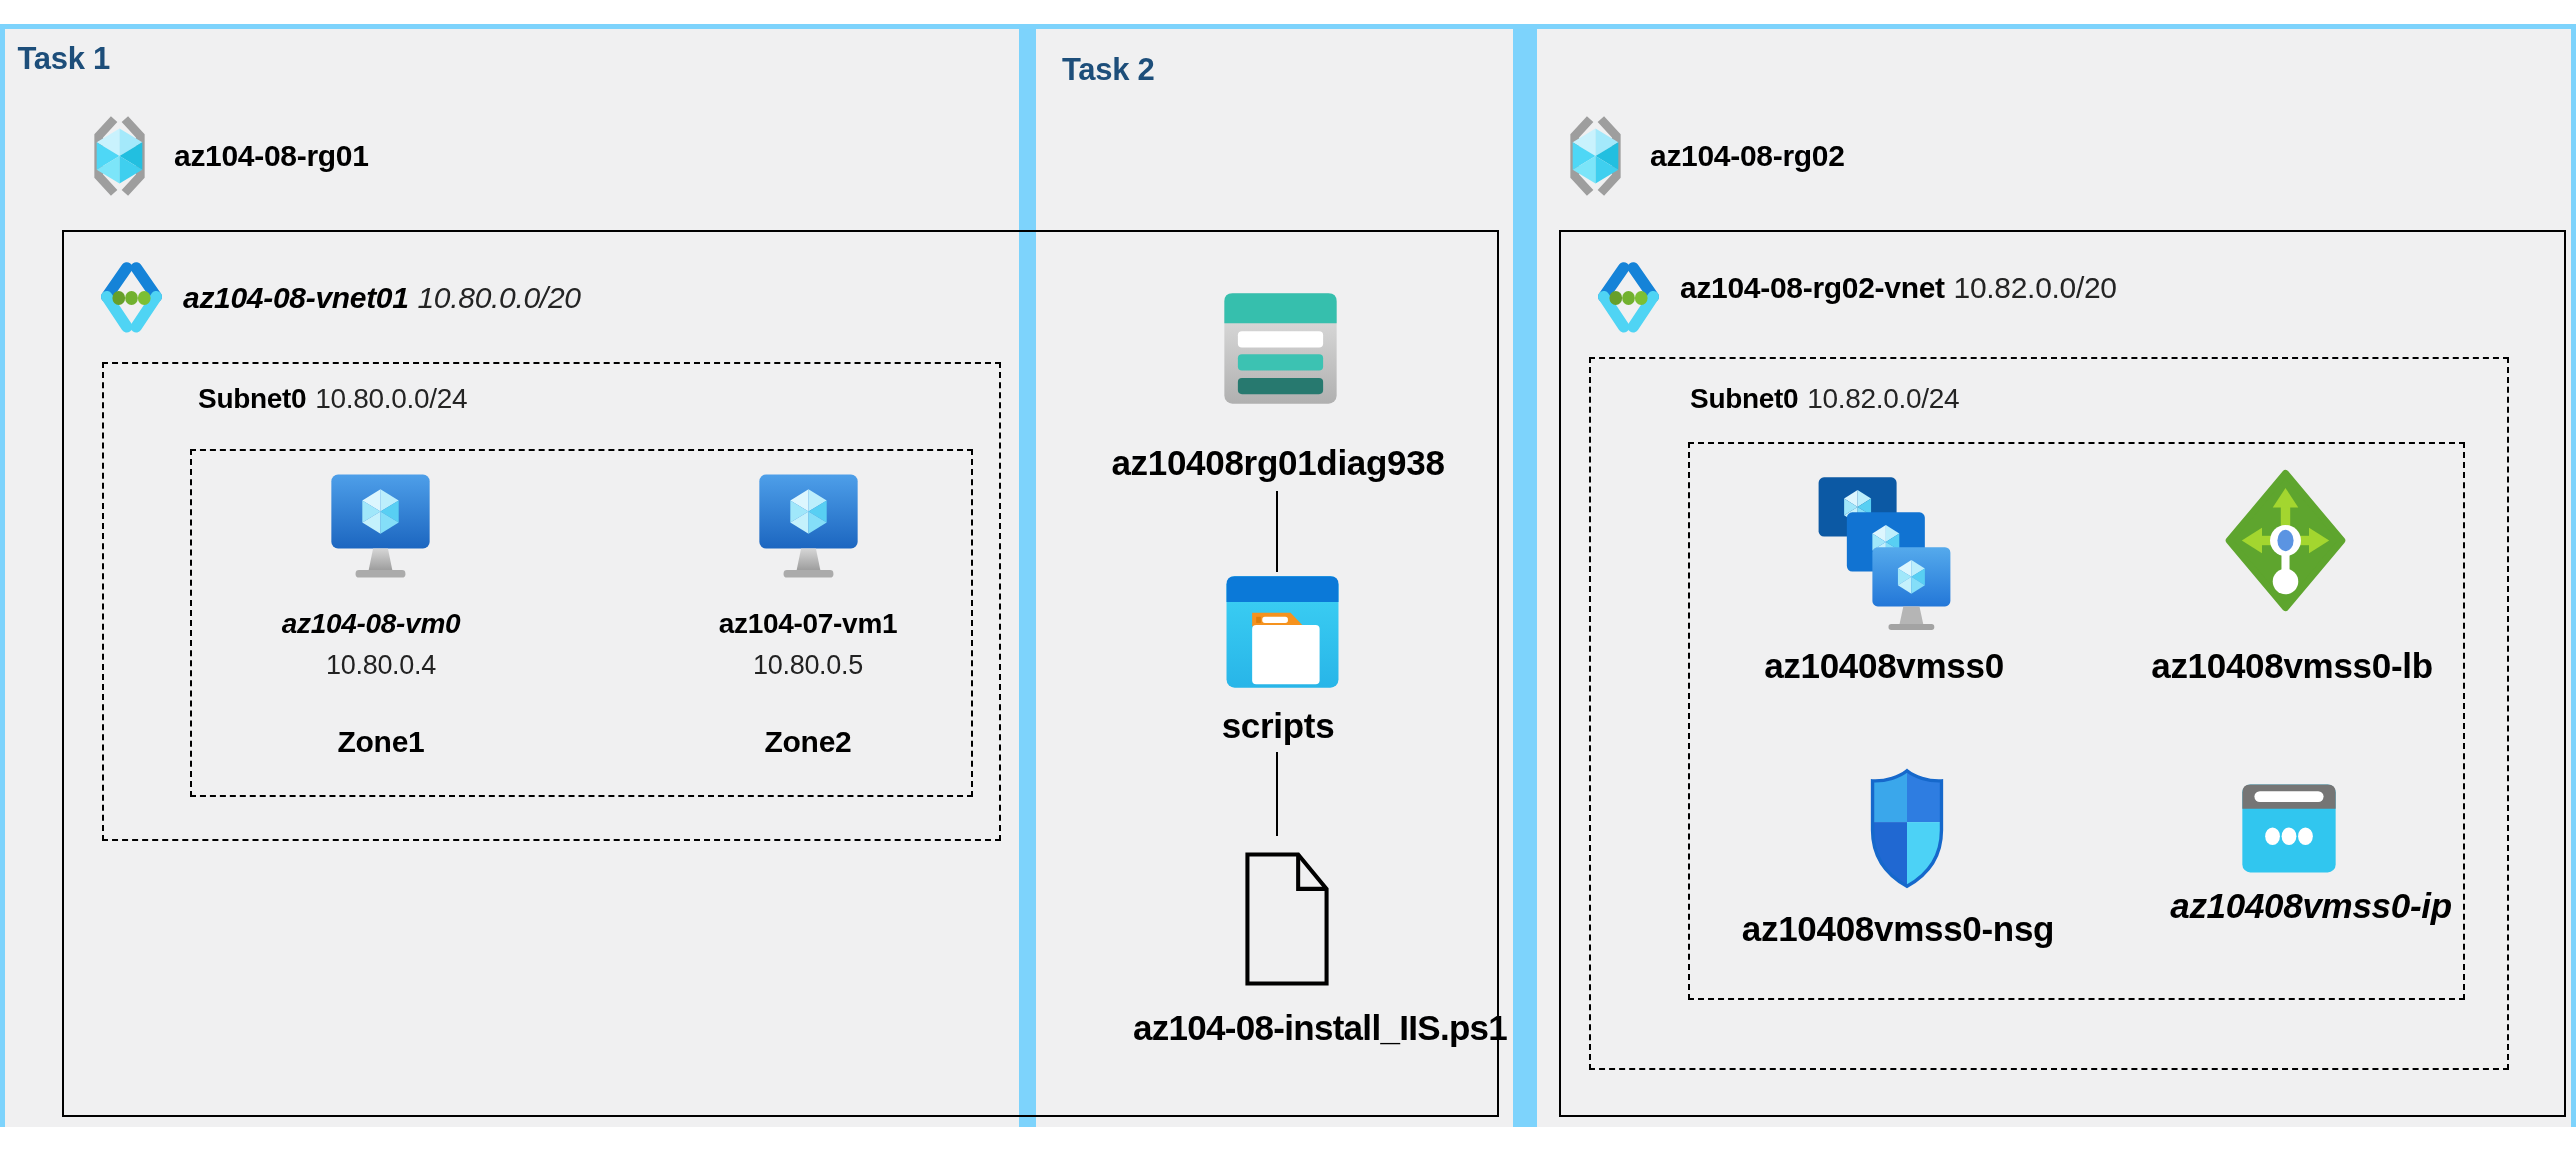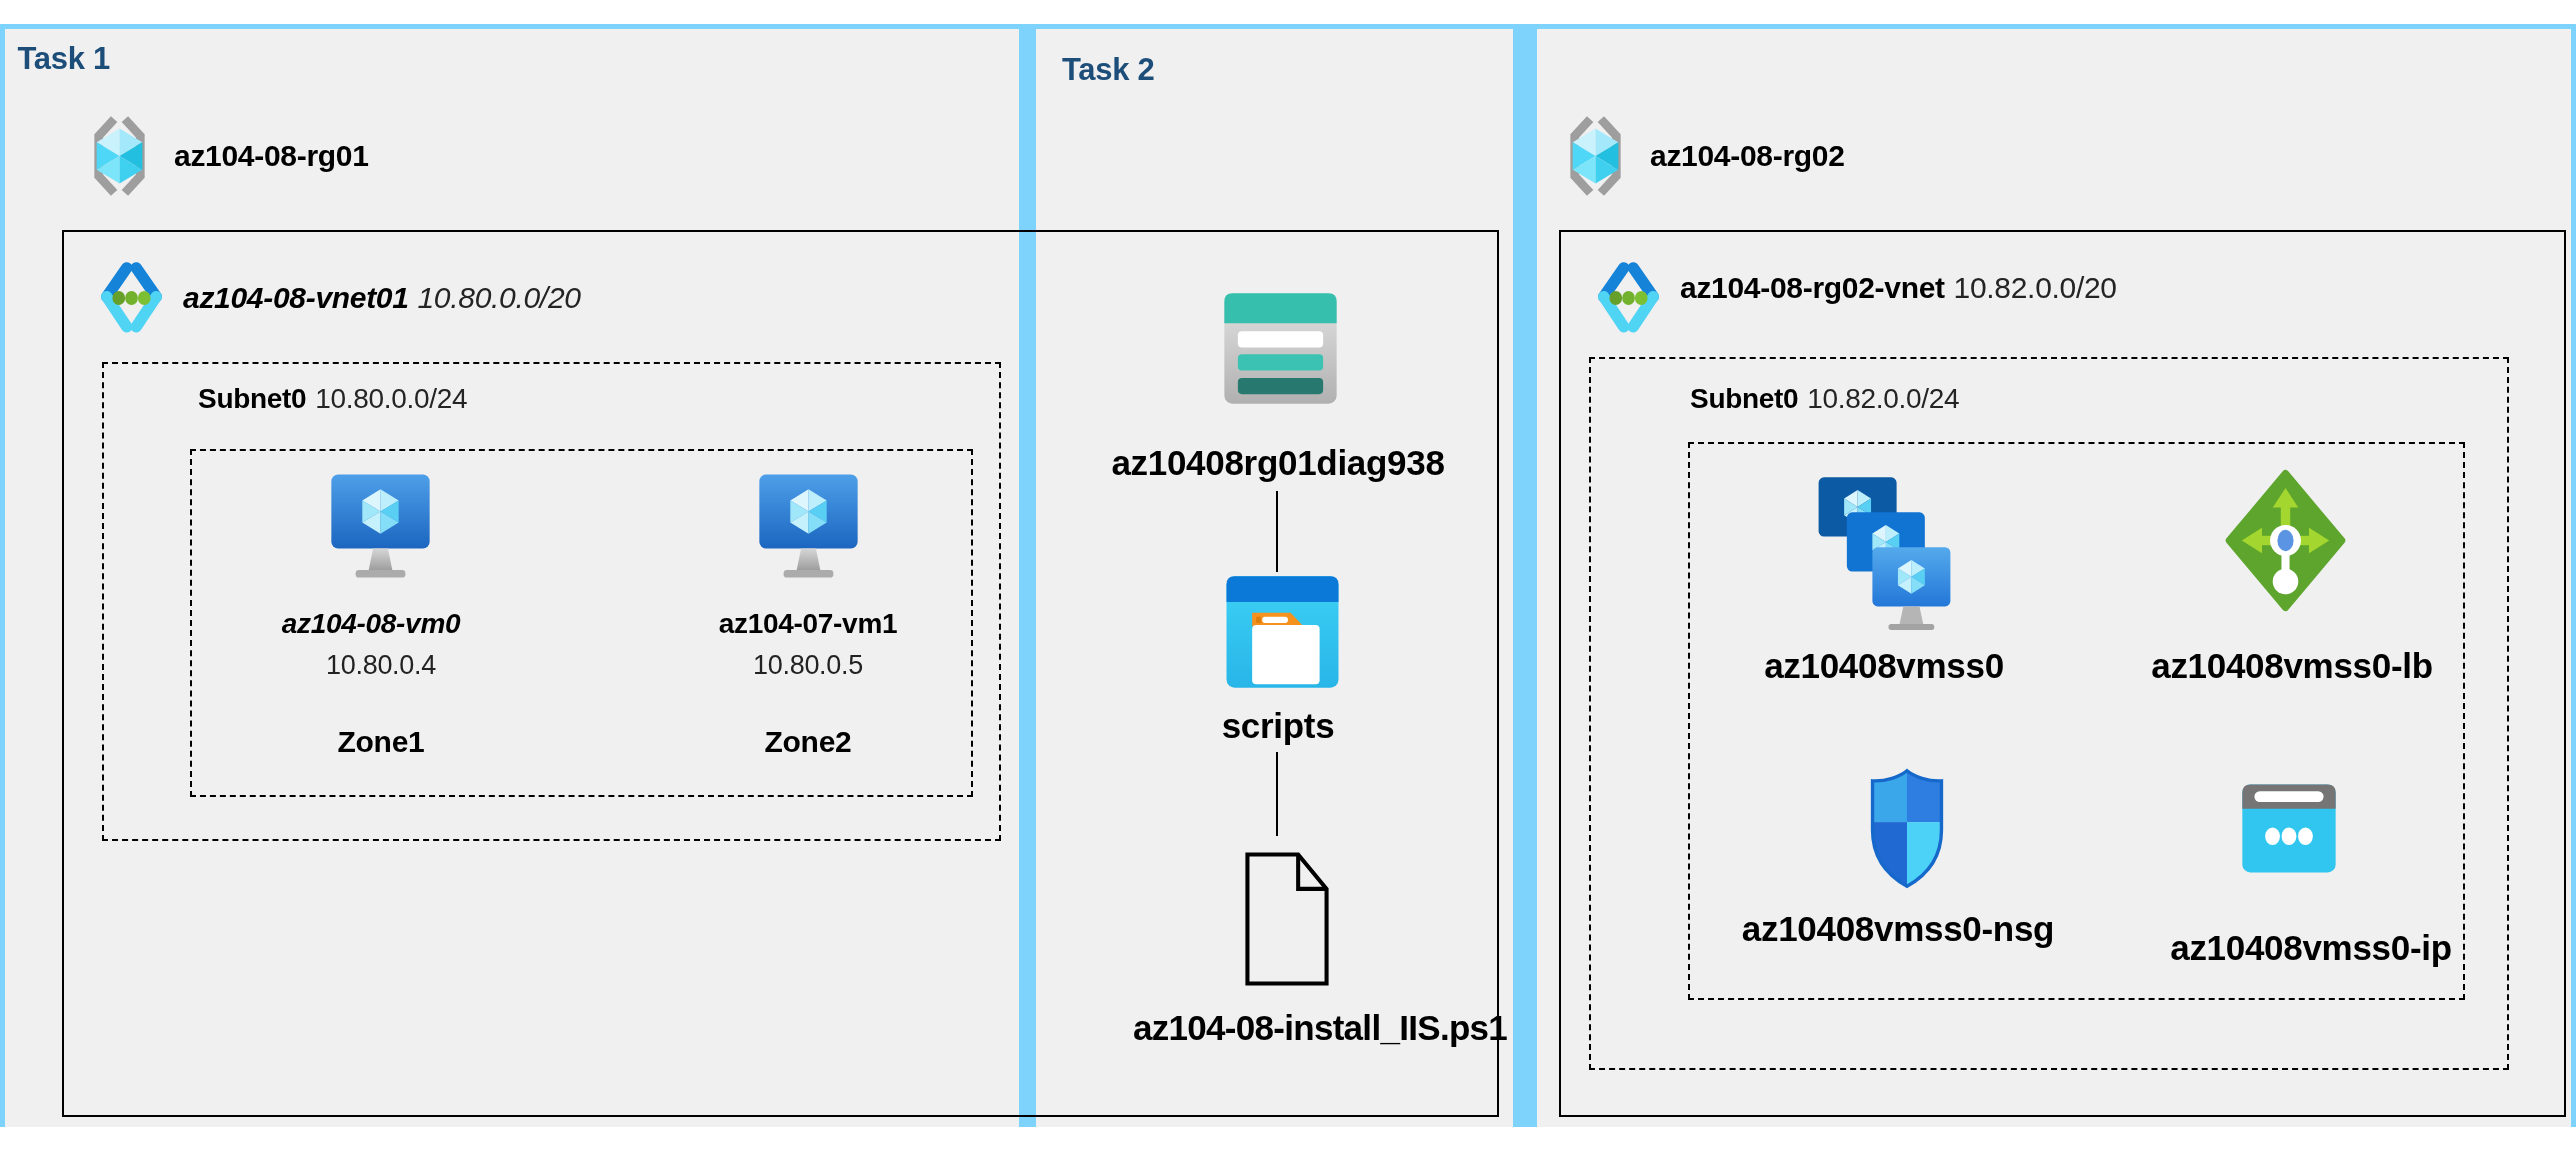--- a/index.html
+++ b/index.html
@@ -236,16 +236,16 @@
   <div class="lbl b f46 ctr" style="left:1898px;top:885px;">az10408vmss0-nsg</div>
 
   <svg class="icon" style="left:2241px;top:759px;" width="96" height="91" viewBox="0 0 143 135">
     <rect x="2" y="2" width="139" height="131" rx="12" fill="#31c6ef"></rect>
     <path d="M2 38 V14 Q2 2 14 2 H129 Q141 2 141 14 V38 Z" fill="#757575"></path>
     <rect x="20" y="12" width="103" height="16" rx="8" fill="#ffffff"></rect>
     <ellipse cx="47" cy="79" rx="11" ry="13" fill="#ffffff"></ellipse>
     <ellipse cx="71.5" cy="79" rx="11" ry="13" fill="#ffffff"></ellipse>
     <ellipse cx="96" cy="79" rx="11" ry="13" fill="#ffffff"></ellipse>
   </svg>
-  <div class="lbl b f46 ctr" style="left:2311px;top:904px;">az10408vmss0-ip</div>
+  <div class="lbl b f46 ctr" style="left:2311px;top:862px;font-style:italic;">az10408vmss0-ip</div>
 
 </div>
 
 
 </body></html>

